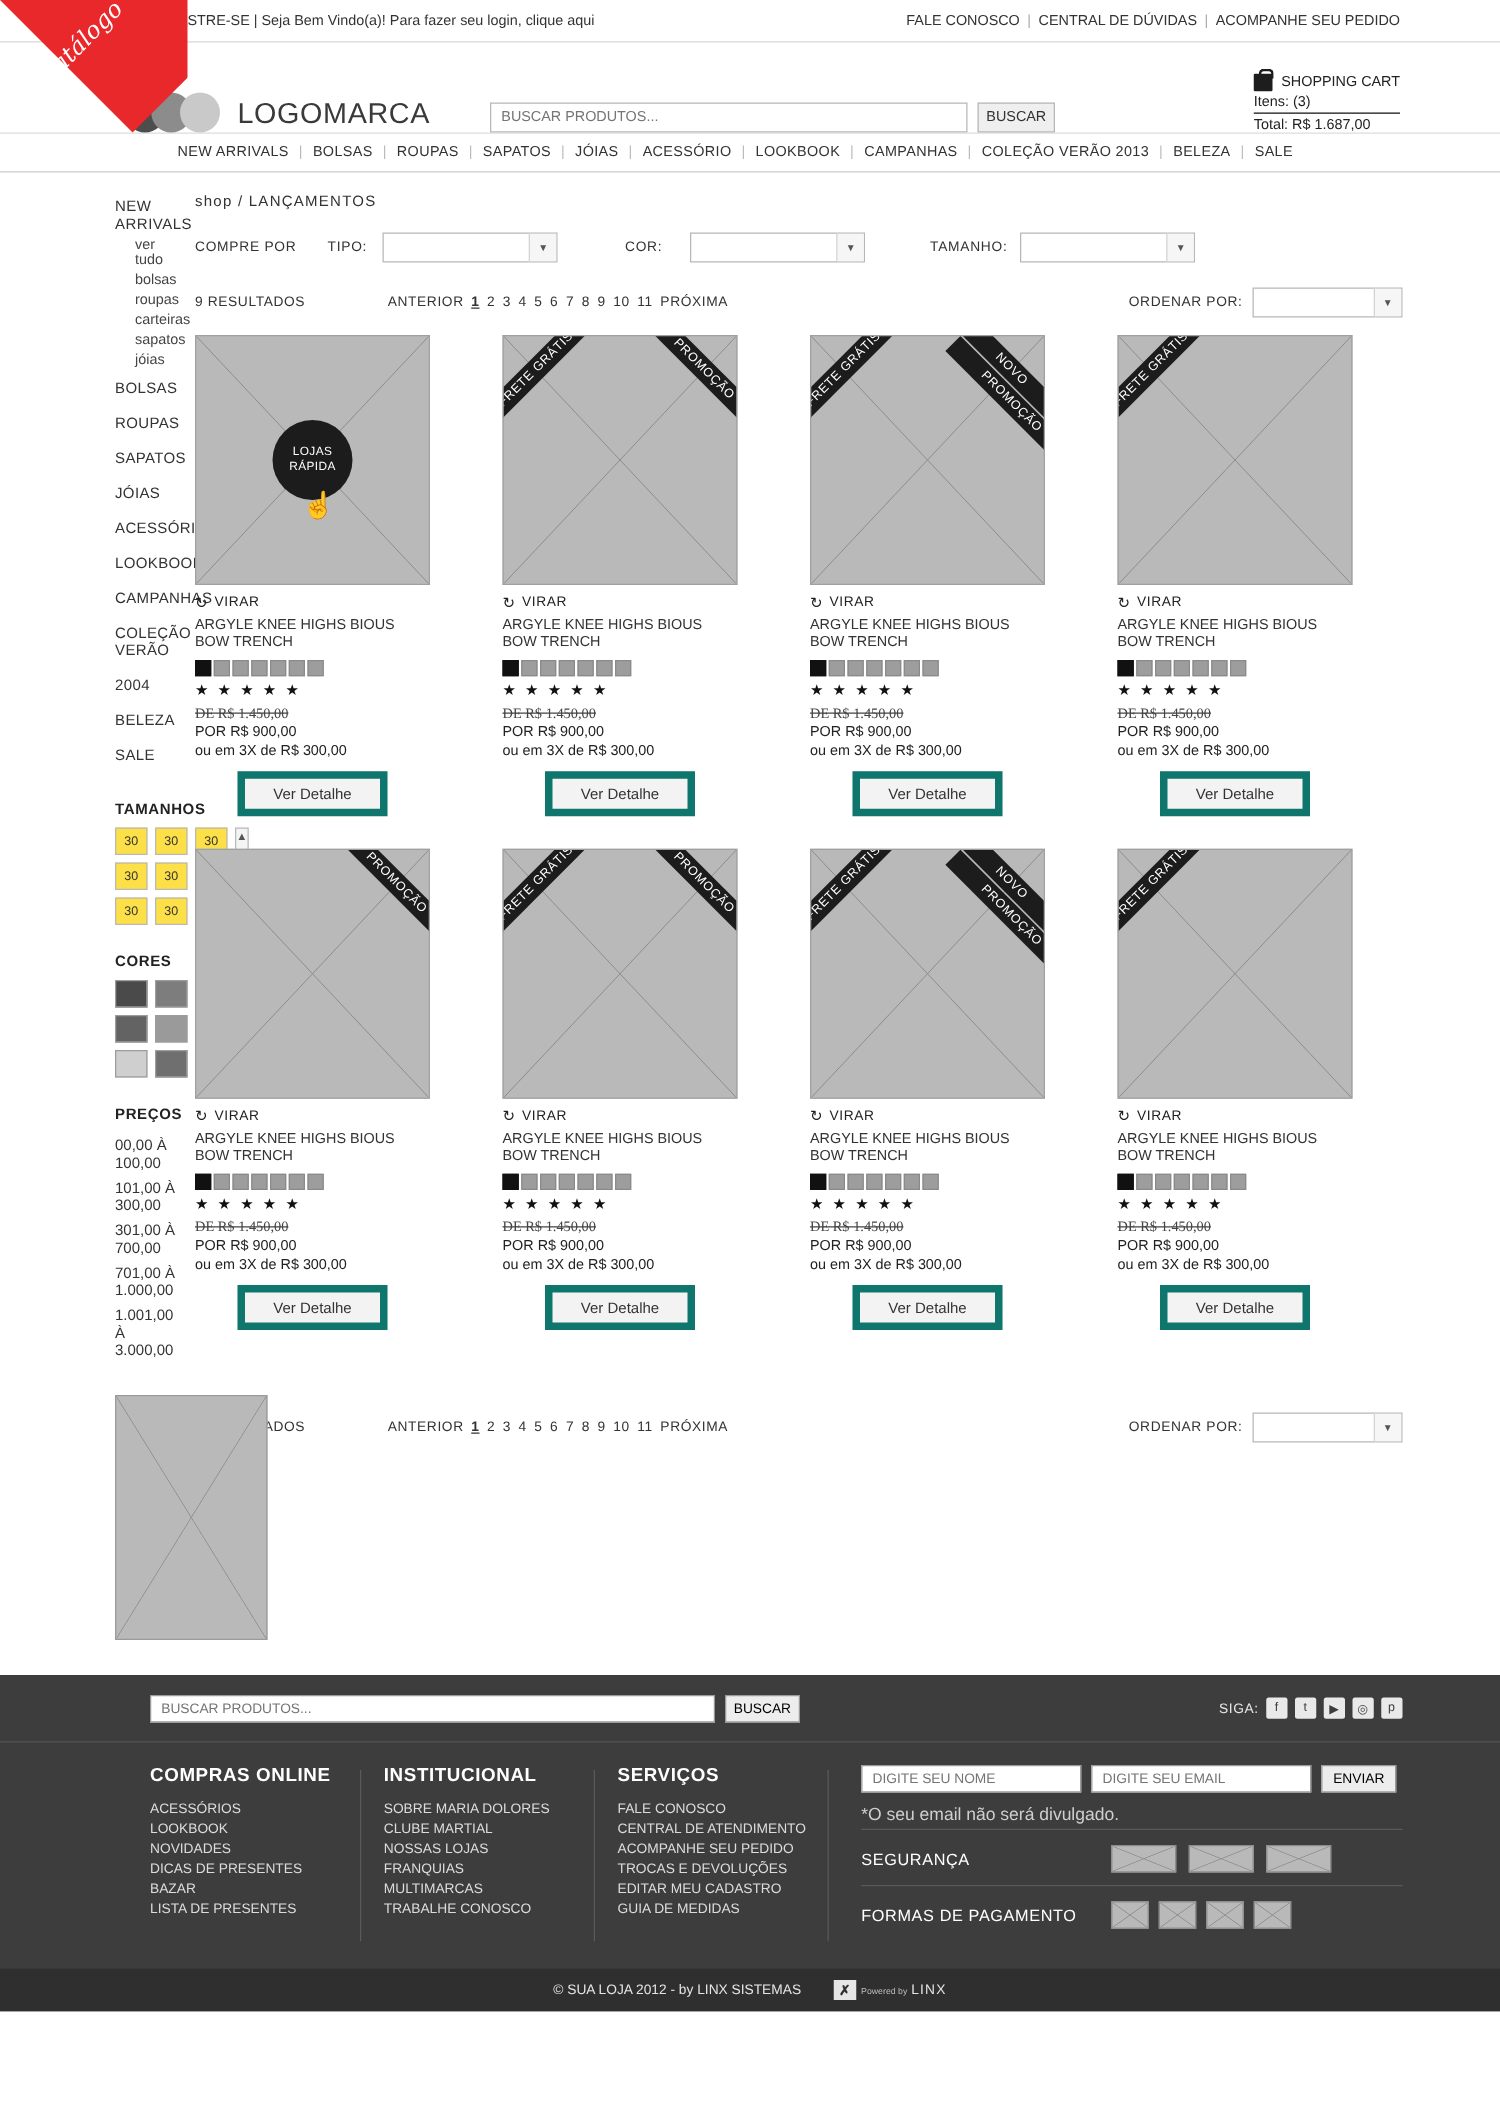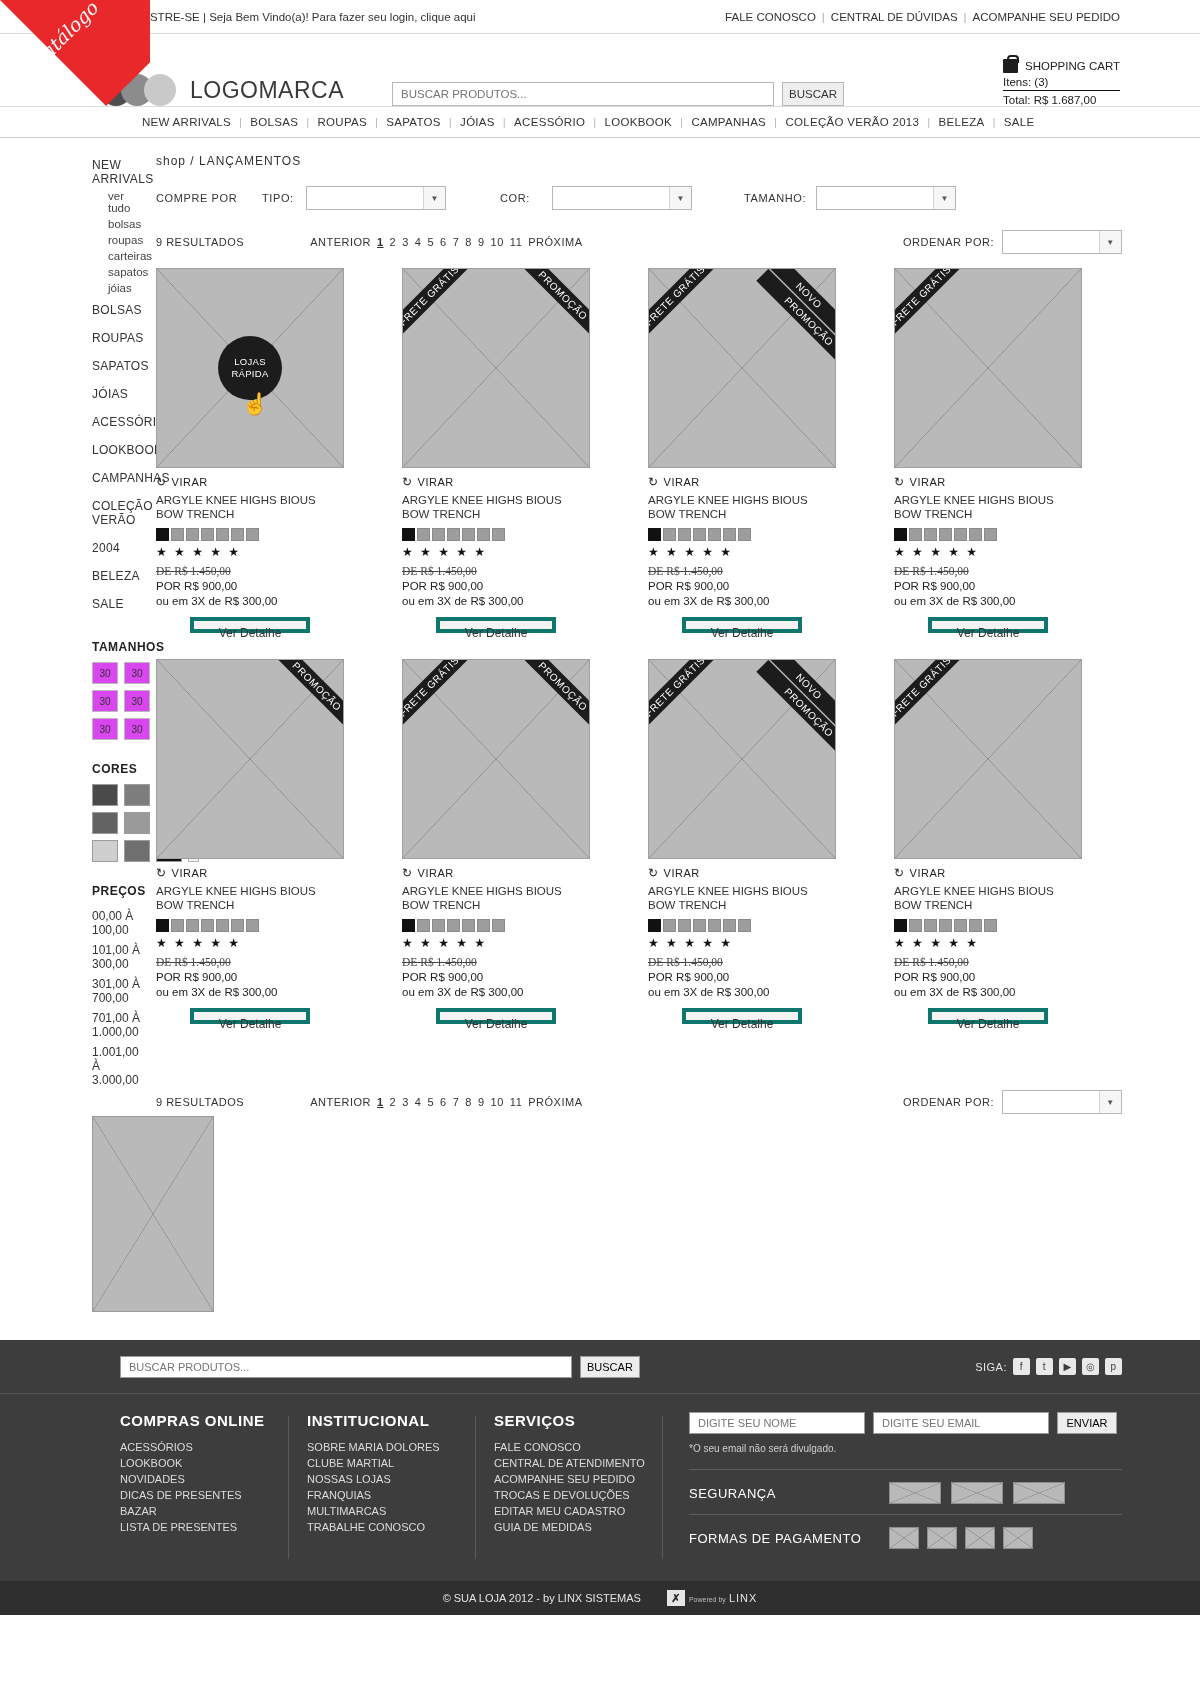--- a/index.html
+++ b/index.html
@@ -92,21 +92,21 @@
   .main { flex:1; padding-left:14px; padding-right:78px; }
 
   
   .side-head { font-size:12px; letter-spacing:.4px; padding:4px 0 2px 0; color:#333; }
   .side-sub { font-size:11.5px; color:#444; padding:2px 0 2px 16px; }
   .side-item { font-size:12px; color:#333; padding:7px 0; letter-spacing:.3px; }
   .facet-title { font-size:12px; font-weight:bold; letter-spacing:.5px; margin:22px 0 8px 0; color:#222;}
   .sizes { display:flex; }
   .size-grid { display:grid; grid-template-columns:repeat(3, 26px); gap:6px; }
   .size-box {
-    width:26px; height:22px; border:1px solid #b9b9b9; background:#d946ef;
+    width:26px; height:22px; border:1px solid #b9b9b9; background:#fde047;
     font-size:10px; display:flex; align-items:center; justify-content:center; color:#333;
   }
   .sbar { width:16px; margin-left:6px; display:flex; flex-direction:column; align-items:center;
           border:1px solid #b9b9b9; background:#f4f4f4; justify-content:space-between; }
   .sbar .arw { font-size:9px; color:#555; padding:1px 0; }
   .sbar .grip { font-size:9px; color:#777; }
 
   .color-grid { display:grid; grid-template-columns:repeat(3, 26px); gap:6px; }
   .color-box { width:26px; height:22px; border:1px solid #9c9c9c; }
 
@@ -183,22 +183,22 @@
   .virar .ic { font-size:12px; }
   .pname { font-size:11.5px; line-height:14px; color:#333; height:28px; }
   .swatches { display:flex; gap:2px; margin:7px 0 4px; }
   .sw { width:13px; height:13px; background:#9d9d9d; border:1px solid #8a8a8a; }
   .sw.dark { background:#111; border-color:#111; }
   .stars { font-size:12px; letter-spacing:2px; color:#111; margin-bottom:6px; }
   .oldp { font-size:11.5px; color:#444; text-decoration:line-through; margin-bottom:3px;font-family:Liberation Serif, serif; }
   .newp { font-size:11.5px; color:#222; margin-bottom:3px; }
   .parc { font-size:11.5px; color:#222; margin-bottom:10px; }
   .detail-btn {
-    display:block; width:120px; margin:0 auto; height:16px; line-height:24px;
-    border:4px solid #0f766e; background:#f3f3f3; text-align:center;
+    display:block; width:120px; margin:0 auto; height:36px; line-height:24px;
+    border:6px solid #0f766e; background:#f3f3f3; text-align:center;
     font-size:12px; color:#333; cursor:pointer;
   }
 
   .bottombar { display:flex; align-items:center; font-size:11px; letter-spacing:.5px; color:#333; margin:40px 0 20px; }
 
   
   .footer { background:#3d3d3d; color:#e6e6e6; margin-top:28px; padding:0 0 0 0; }
   .footer-top {
     height:54px; display:flex; align-items:center; padding:0 78px 0 120px;
     border-bottom:1px solid #555;
@@ -226,21 +226,21 @@
   .fright { flex:1; padding-left:8px; }
   .newsrow { display:flex; gap:8px; }
   .newsrow input {
     height:22px; border:1px solid #9a9a9a; padding:0 8px; font-size:11px; width:176px;
     font-family:"Liberation Sans", sans-serif; color:#555;
   }
   .newsrow button {
     height:22px; min-width:60px; border:1px solid #9a9a9a; background:#ededed;
     font-size:11px; cursor:pointer; font-family:"Liberation Sans", sans-serif;
   }
-  .disclaimer { font-size:10px; color:#cfcfcf; margin:9px 0 15px; }
+  .disclaimer { font-size:14px; color:#cfcfcf; margin:9px 0 4px; }
   .payrow { display:flex; align-items:center; border-top:1px solid #5a5a5a; padding:12px 0 10px; }
   .payrow .ttl { font-size:13px; letter-spacing:.5px; color:#fff; width:200px; }
   .paybox { width:30px; height:22px; background:#b9b9b9; border:1px solid #8d8d8d; margin-right:8px; position:relative; overflow:hidden;}
   .paybox .x1, .paybox .x2 { position:absolute; inset:0; }
   .paybox .x1 { background:linear-gradient(to bottom right, transparent calc(50% - 0.6px), #8d8d8d 50%, transparent calc(50% + 0.6px)); }
   .paybox .x2 { background:linear-gradient(to bottom left, transparent calc(50% - 0.6px), #8d8d8d 50%, transparent calc(50% + 0.6px)); }
   .secbox { width:52px; height:22px; background:#b9b9b9; border:1px solid #8d8d8d; margin-right:10px; position:relative; overflow:hidden;}
   .secbox .x1, .secbox .x2 { position:absolute; inset:0; }
   .secbox .x1 { background:linear-gradient(to bottom right, transparent calc(50% - 0.6px), #8d8d8d 50%, transparent calc(50% + 0.6px)); }
   .secbox .x2 { background:linear-gradient(to bottom left, transparent calc(50% - 0.6px), #8d8d8d 50%, transparent calc(50% + 0.6px)); }

